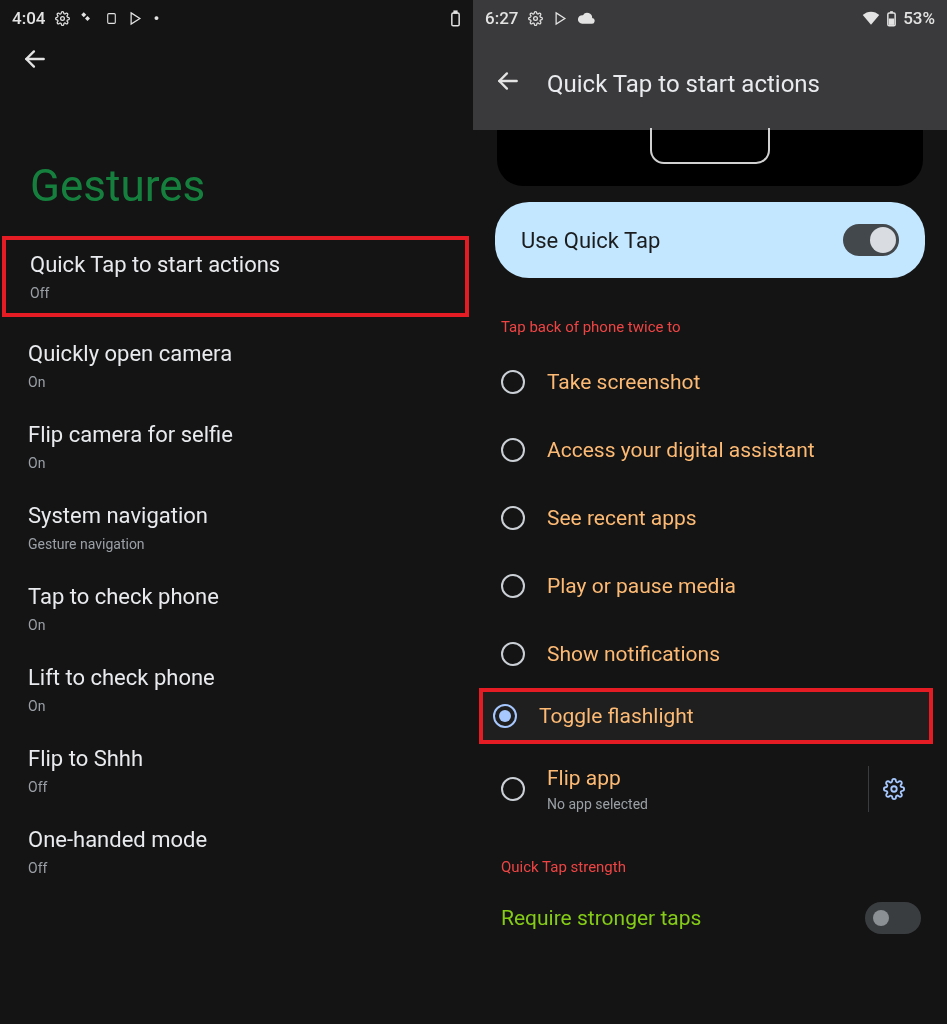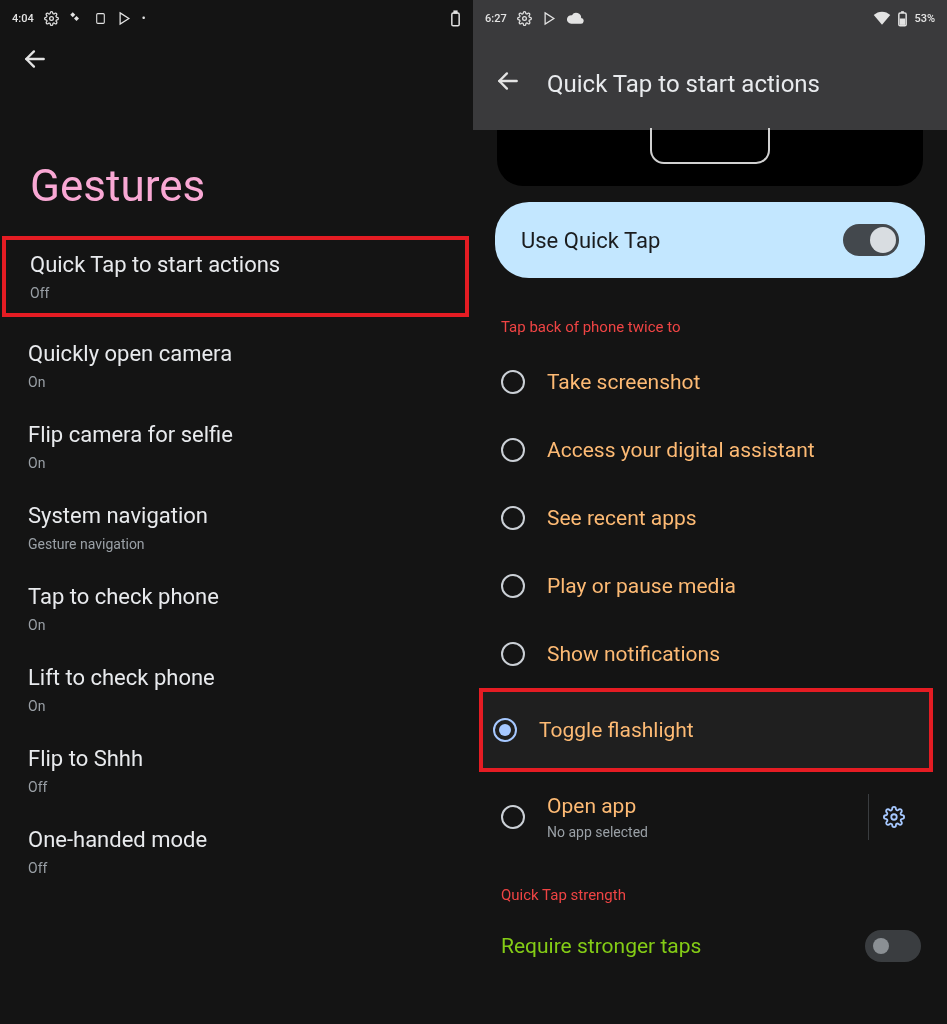--- a/index.html
+++ b/index.html
@@ -16,41 +16,41 @@
   .screen-left { width: 473px; background: #141414; }
   .screen-right { width: 474px; background: #141414; }
   
   
   .status-bar {
     height: 36px;
     display: flex;
     justify-content: space-between;
     align-items: center;
     padding: 0 12px;
-    font-size: 11px;
+    font-size: 17px;
     font-weight: 500;
     gap: 27px;
   }
   .status-left { display: flex; align-items: center; gap: 10px; }
   .status-right { display: flex; align-items: center; gap: 6px; }
   .sb-icon { display: inline-flex; align-items: center; }
   
   
   .appbar-left {
     padding: 10px 22px 0;
   }
   .back-arrow {
     font-size: 26px;
     display: inline-block;
     cursor: pointer;
   }
   .title-gestures {
     font-size: 44px;
     font-weight: 400;
-    color: #f9a8d4;
+    color: #15803d;
     margin: 82px 0 24px 8px;
   }
   .appbar-right {
     background: #3a3a3c;
     padding: 4px 0 30px 0;
   }
   .status-bar.rt { background: #3a3a3c; }
   .appbar-right .row {
     display: flex;
     align-items: center;
@@ -143,21 +143,21 @@
   }
   .radio.selected { border-color: #a6c8ff; }
   .radio.selected .dot {
     width: 12px; height: 12px; border-radius:50%; background:#a6c8ff;
   }
   .radio-label { font-size: 21px; color:#fdba74; }
   .radio-sub { font-size: 14px; color:#9aa0a6; margin-top:6px; }
   .radio-row.highlighted {
     border: 4px solid #e51c23;
     background: #1f1f1f;
-    padding: 26px 10px;
+    padding: 12px 10px;
     margin-left: -12px; margin-right: -4px;
   }
   .radio-row.with-gear { justify-content: flex-start; }
   .gear-slot {
     margin-left: auto;
     padding: 0 14px;
     border-left: 1px solid #3a3d40;
     height: 46px;
     display:flex; align-items:center;
   }
@@ -354,21 +354,21 @@
           <span class="radio selected">
             <span class="dot"></span>
           </span>
           <div>
             <div class="radio-label">Toggle flashlight</div>
           </div>
         </div>
         <div class="radio-row with-gear">
           <span class="radio"></span>
           <div>
-            <div class="radio-label">Open app</div>
+            <div class="radio-label">Flip app</div>
             <div class="radio-sub">No app selected</div>
           </div>
           <span class="gear-slot">
             <svg width="22" height="22" viewBox="0 0 24 24" fill="none" stroke="#a6c8ff" stroke-width="2">
               <circle cx="12" cy="12" r="3"></circle>
               <path d="M19.4 15a1.7 1.7 0 0 0 .3 1.8l.1.1a2 2 0 1 1-2.8 2.8l-.1-.1a1.7 1.7 0 0 0-1.8-.3 1.7 1.7 0 0 0-1 1.5V21a2 2 0 1 1-4 0v-.1a1.7 1.7 0 0 0-1.1-1.5 1.7 1.7 0 0 0-1.8.3l-.1.1a2 2 0 1 1-2.8-2.8l.1-.1a1.7 1.7 0 0 0 .3-1.8 1.7 1.7 0 0 0-1.5-1H3a2 2 0 1 1 0-4h.1a1.7 1.7 0 0 0 1.5-1.1 1.7 1.7 0 0 0-.3-1.8l-.1-.1a2 2 0 1 1 2.8-2.8l.1.1a1.7 1.7 0 0 0 1.8.3H9a1.7 1.7 0 0 0 1-1.5V3a2 2 0 1 1 4 0v.1a1.7 1.7 0 0 0 1 1.5 1.7 1.7 0 0 0 1.8-.3l.1-.1a2 2 0 1 1 2.8 2.8l-.1.1a1.7 1.7 0 0 0-.3 1.8V9c.3.6.9 1 1.5 1H21a2 2 0 1 1 0 4h-.1a1.7 1.7 0 0 0-1.5 1z"></path>
             </svg>
           </span>
         </div>
       </div>

